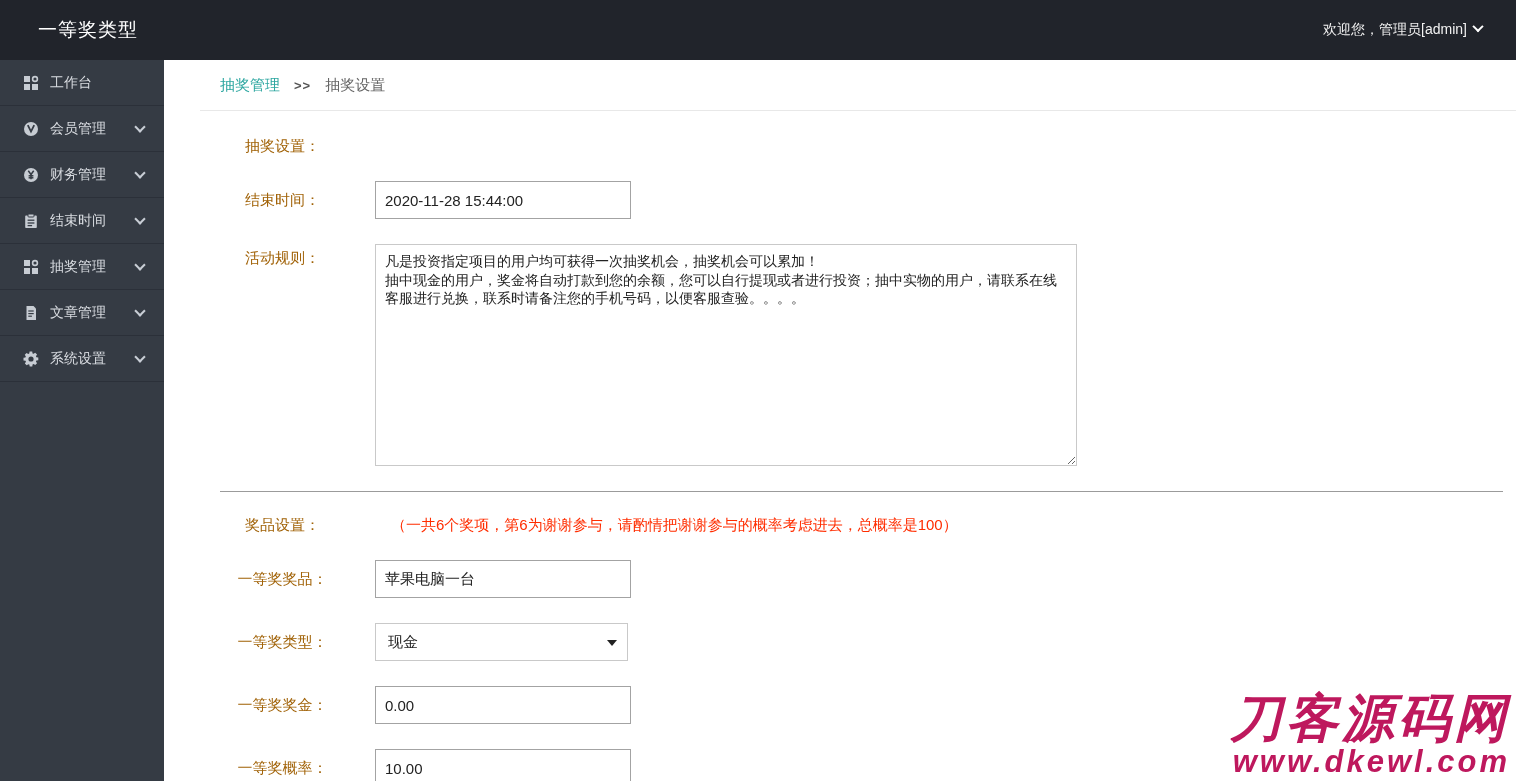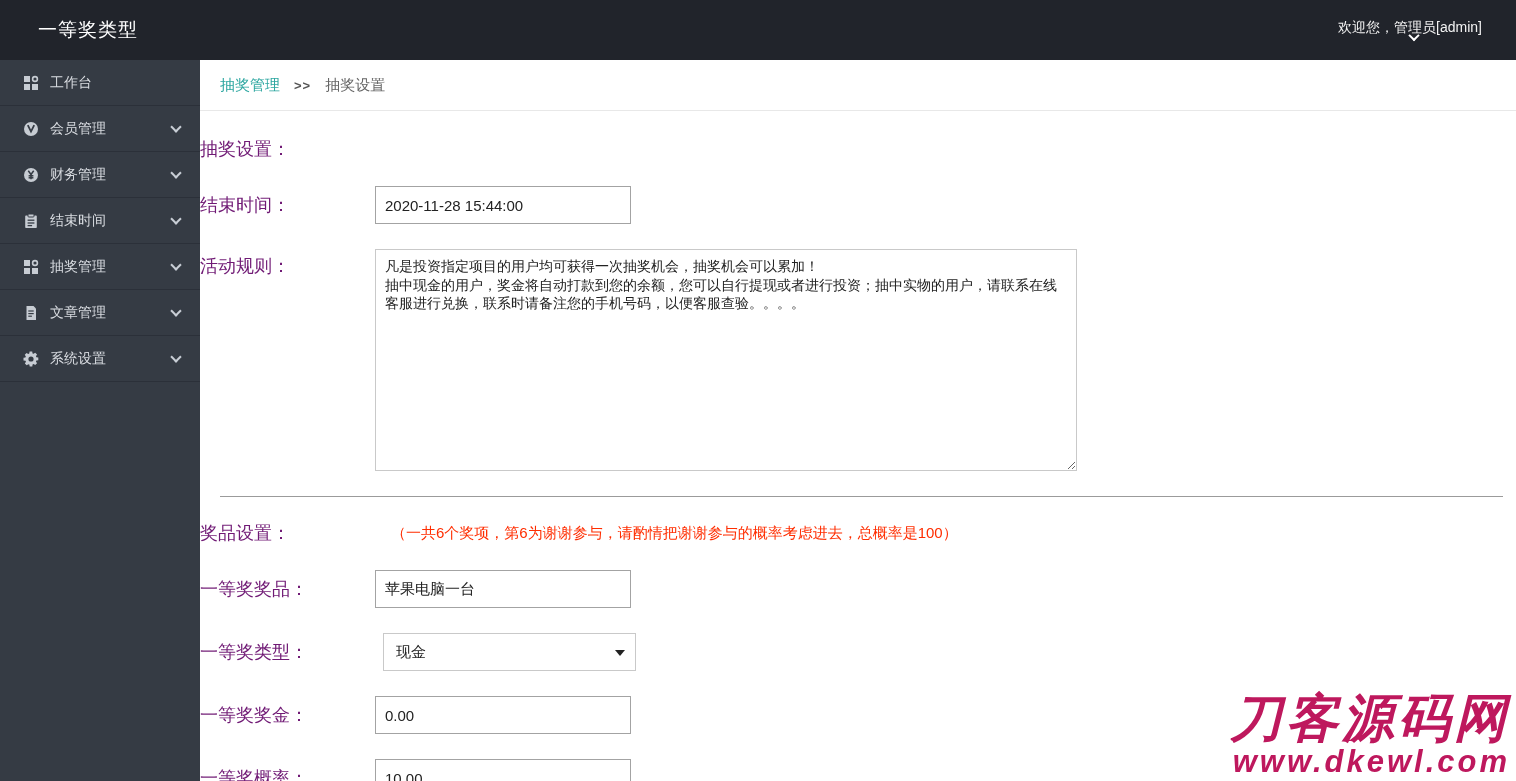--- a/index.html
+++ b/index.html
@@ -10,31 +10,31 @@
     color:#333;
   }
 
   
   .topbar {
     position:absolute; top:0; left:0; width:1516px; height:60px;
     background:#21242b; display:flex; align-items:center; justify-content:space-between;
     padding:0 34px 0 38px;
   }
   .topbar .title { color:#ffffff; font-size:19px; letter-spacing:1px; }
-  .topbar .welcome { color:#f2f2f2; font-size:14px; display:flex; align-items:center; cursor:pointer;flex-direction:column; }
+  .topbar .welcome { color:#f2f2f2; font-size:14px; display:flex; align-items:center; cursor:pointer; }
   .chev {
     display:inline-block; width:8px; height:8px;
     border-right:2px solid #c9ced6; border-bottom:2px solid #c9ced6;
     transform:rotate(45deg) translate(-1px,-1px);
   }
   .welcome .chev { border-color:#ffffff; margin-left:7px; margin-top:-4px; }
 
   
   .sidebar {
-    position:absolute; top:60px; left:0; width:200px; height:721px;
+    position:absolute; top:60px; left:0; width:164px; height:721px;
     background:#353b44;
   }
   .menu-item {
     height:46px; display:flex; align-items:center;
     padding:0 20px 0 22px; color:#d9dce1; font-size:14px;
     border-bottom:1px solid #2b3039; cursor:pointer;
   }
   .menu-item .micon { width:17px; height:17px; margin-right:11px; flex-shrink:0; display:flex; align-items:center; justify-content:center; }
   .menu-item .micon svg { width:16px; height:16px; fill:#c7ccd3; }
   .menu-item .chev { margin-left:auto; transform:rotate(45deg); margin-top:-4px; }
@@ -46,40 +46,40 @@
     border-bottom:1px solid #e8e8e8; font-size:15px;
   }
   .breadcrumb .bc-parent { color:#2ca6a0; cursor:pointer; }
   .breadcrumb .bc-sep { color:#555; margin:0 14px; font-size:13px; font-weight:bold; letter-spacing:1px; }
   .breadcrumb .bc-current { color:#666; }
 
   .form { padding-top:26px; }
   .row { display:flex; align-items:center; margin-bottom:25px; }
   .row.top { align-items:flex-start;border-radius:11px; }
   .flabel {
-    width:175px; padding-right:10px; text-align:left;
-    font-size:18px; color:#701a75; flex-shrink:0;
+    width:175px; padding-right:10px; text-align:center;
+    font-size:15px; color:#a16207; flex-shrink:0;
   }
   .row.top .flabel { padding-top:5px; }
 
   input.txt {
     width:256px; height:37px; border:1px solid #a3a3a3; background:#fff;
     padding:18px 9px; font-size:15px; color:#222;
     font-family:"Liberation Sans","DejaVu Sans",sans-serif;
   }
   textarea.rules {
     width:702px; height:222px; border:1px solid #c9c9c9; background:#fff;
     padding:7px 9px; font-size:14px; line-height:1.33; color:#222;
     font-family:"Liberation Sans","DejaVu Sans",sans-serif;
     resize:both;
   }
   .selectbox {
     width:253px; height:38px; border:1px solid #c9c9c9; background:#fff;
     display:flex; align-items:center; padding:0 26px 0 12px;
-    font-size:15px; color:#222; position:relative; cursor:pointer;margin-left:8px;
+    font-size:15px; color:#222; position:relative; cursor:pointer;
   }
   .select-arrow {
     position:absolute; right:10px; top:16px;
     width:0; height:0; border-left:5px solid transparent;
     border-right:5px solid transparent; border-top:6px solid #222;
   }
 
   .divider {
     border:none; border-top:1px solid #9b9b9b;
     margin:0 13px 24px 20px; height:0;

